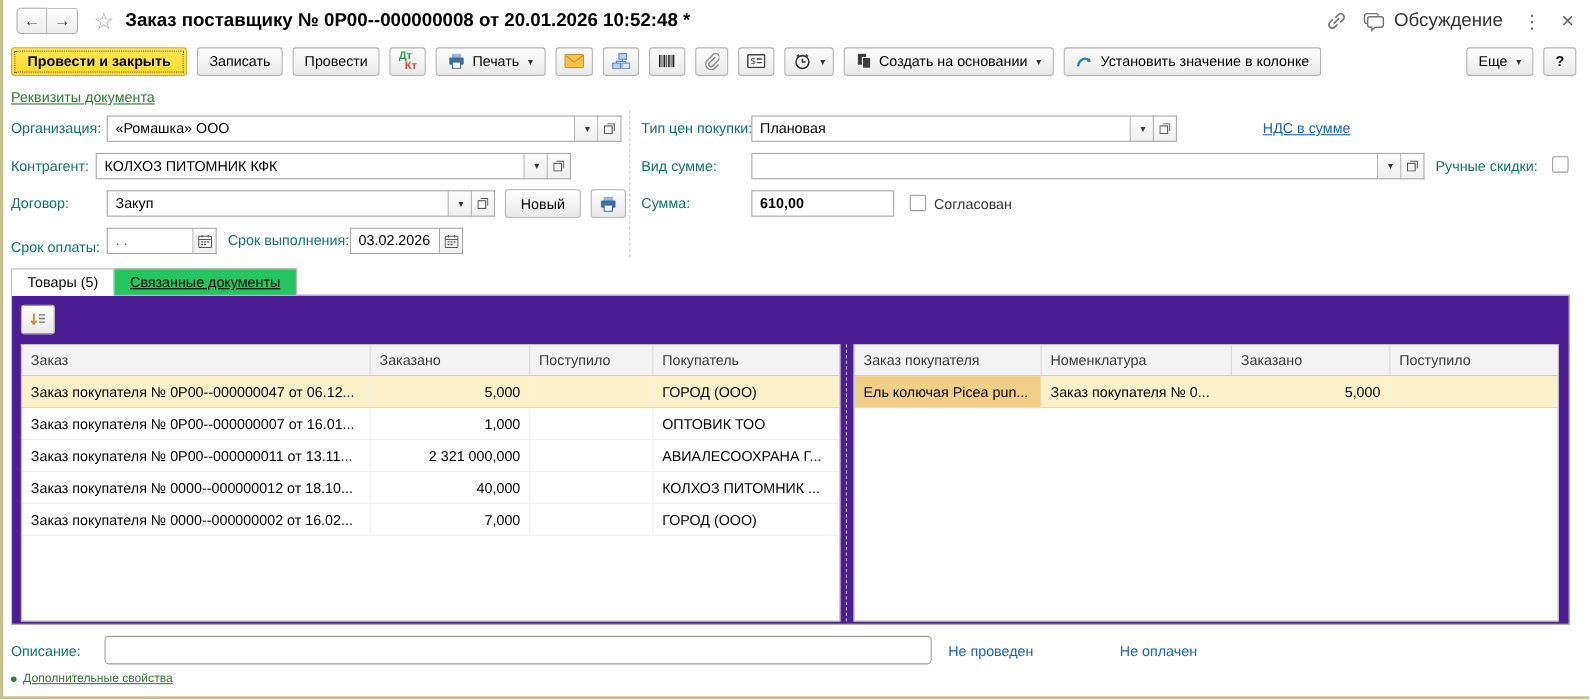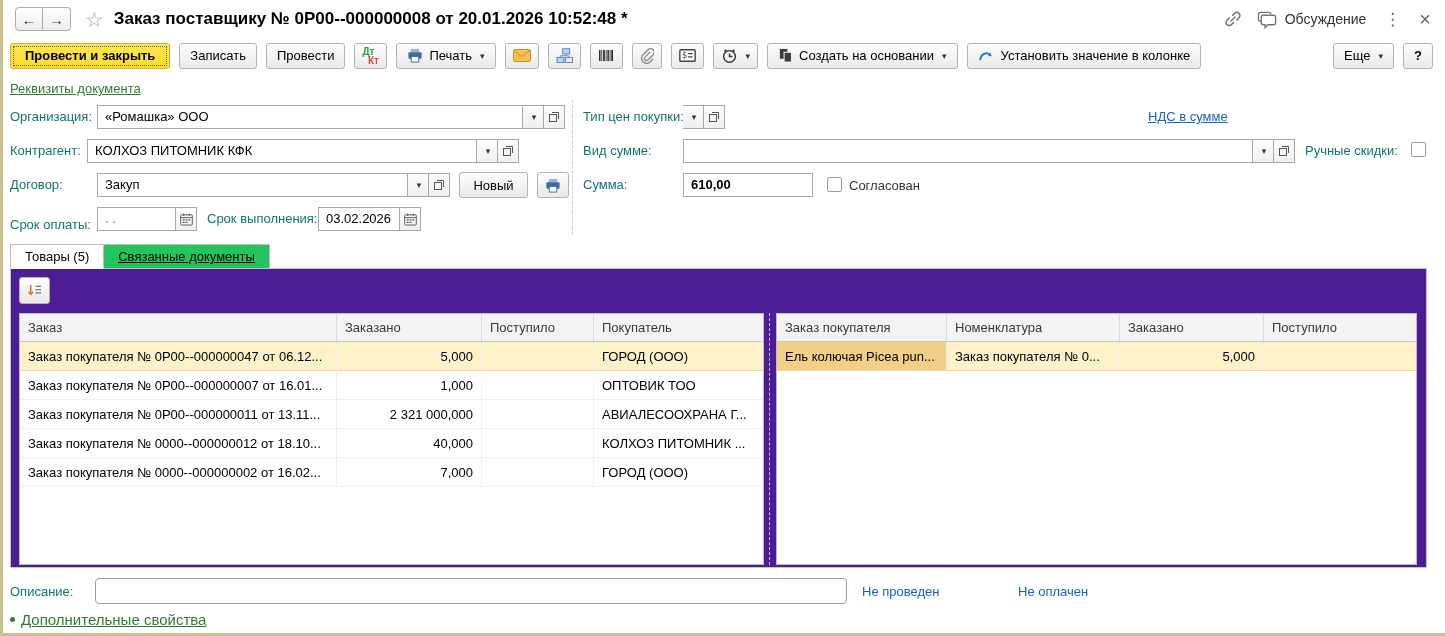--- a/index.html
+++ b/index.html
@@ -13,21 +13,21 @@
   
   .titlebar { position:absolute; left:3px; top:0; right:0; height:38px; display:flex; align-items:center; padding:0 14px 0 12px; }
   .navgroup { display:flex; }
   .navbtn { width:28px; height:24px; border:1px solid #ADADAD; background:linear-gradient(#FEFEFE,#ECECEC);
             display:flex; align-items:center; justify-content:center; color:#3C3C3C; font-size:15px; cursor:pointer; }
   .navbtn.back { border-radius:4px 0 0 4px; }
   .navbtn.fwd  { border-radius:0 4px 4px 0; border-left:none; }
   .star { color:#A9A9A9; font-size:21px; margin:0 10px 0 14px; line-height:1; }
   .wtitle { font-size:17px; font-weight:bold; white-space:nowrap; }
   .titlebar-right { margin-left:auto; display:flex; align-items:center; gap:14px; }
-  .disc { display:flex; align-items:center; gap:7px; color:#333; font-size:14px; cursor:pointer; }
+  .disc { display:flex; align-items:center; gap:7px; color:#333; font-size:17px; cursor:pointer; }
   .kebab { color:#666; font-size:17px; cursor:pointer; padding:0 4px; }
   .closex { color:#666; font-size:20px; cursor:pointer; line-height:1; }
 
   
   .toolbar { position:absolute; left:10px; top:42px; right:12px; height:27px; display:flex; align-items:center; gap:9px; }
   .btn { height:26px; border:1px solid #B3B3B3; border-radius:3px; background:linear-gradient(#FEFEFE,#E9E9E9);
          display:inline-flex; align-items:center; gap:6px; padding:0 10px; font-size:13px; color:#000;
          cursor:pointer; white-space:nowrap; }
   .btn.icononly { padding:0 7px; }
   .btn.primary { background:linear-gradient(#FFE850,#FFD92E); border:1px solid #CDB32B; font-weight:bold;
@@ -81,21 +81,21 @@
   .td:last-child { border-right:none; }
   .td.num { text-align:right; padding-right:8px; }
   .tr.sel .td { background:#FCF1C9; }
   .tr.sel { border-bottom:1px solid #EBDCA4; }
   .td.focuscell { background:#F2CF86 !important; }
   .splitter { position:absolute; left:758px; top:44px; height:252px; border-left:1px dashed #BFBFBF; }
 
   
   .desc-input { position:absolute; left:95px; top:578px; width:752px; height:26px; border:1px solid #9E9E9E;
                 border-radius:4px; padding:0 8px; font:13px "Liberation Sans",sans-serif; }
-  .addprops { position:absolute; left:10px; top:611px; display:flex; align-items:center; gap:6px; font-size:15px; }
+  .addprops { position:absolute; left:10px; top:611px; display:flex; align-items:center; gap:6px; font-size:11px; }
   .gdot { width:5px; height:5px; border-radius:50%; background:#2E7D32; display:inline-block; }
 
   svg { display:block; }
 </style>
 </head>
 <body>
 
 <div class="stage">
   <div class="edge-left"></div>
   <div class="edge-bottom"></div>
@@ -308,20 +308,21 @@
           <path d="M0.75 5 h12.5 M4 0.75 v2.5 M10 0.75 v2.5"></path>
         <path d="M3 7.5 h2 M6 7.5 h2 M9 7.5 h2 M3 10 h2 M6 10 h2" stroke-width="1.3"></path>
       </svg>
     </div>
   </div>
 
   <div class="vsep"></div>
 
   <div class="flabel" style="left:583px; top:109px;">Тип цен покупки:</div>
   <div class="field" style="left:683px; top:105px; width:387px;">
+    <div class="val">Плановая</div>
     <div class="sq">
         <span class="caret">▾</span>
       </div>
     <div class="sq">
       <svg width="10" height="10" viewBox="0 0 10 10" fill="none" stroke="#555">
           <rect x="0.5" y="2.5" width="7" height="7"></rect>
           <path d="M3 0.5 h6.5 v6.5"></path>
         </svg>
     </div>
   </div>

